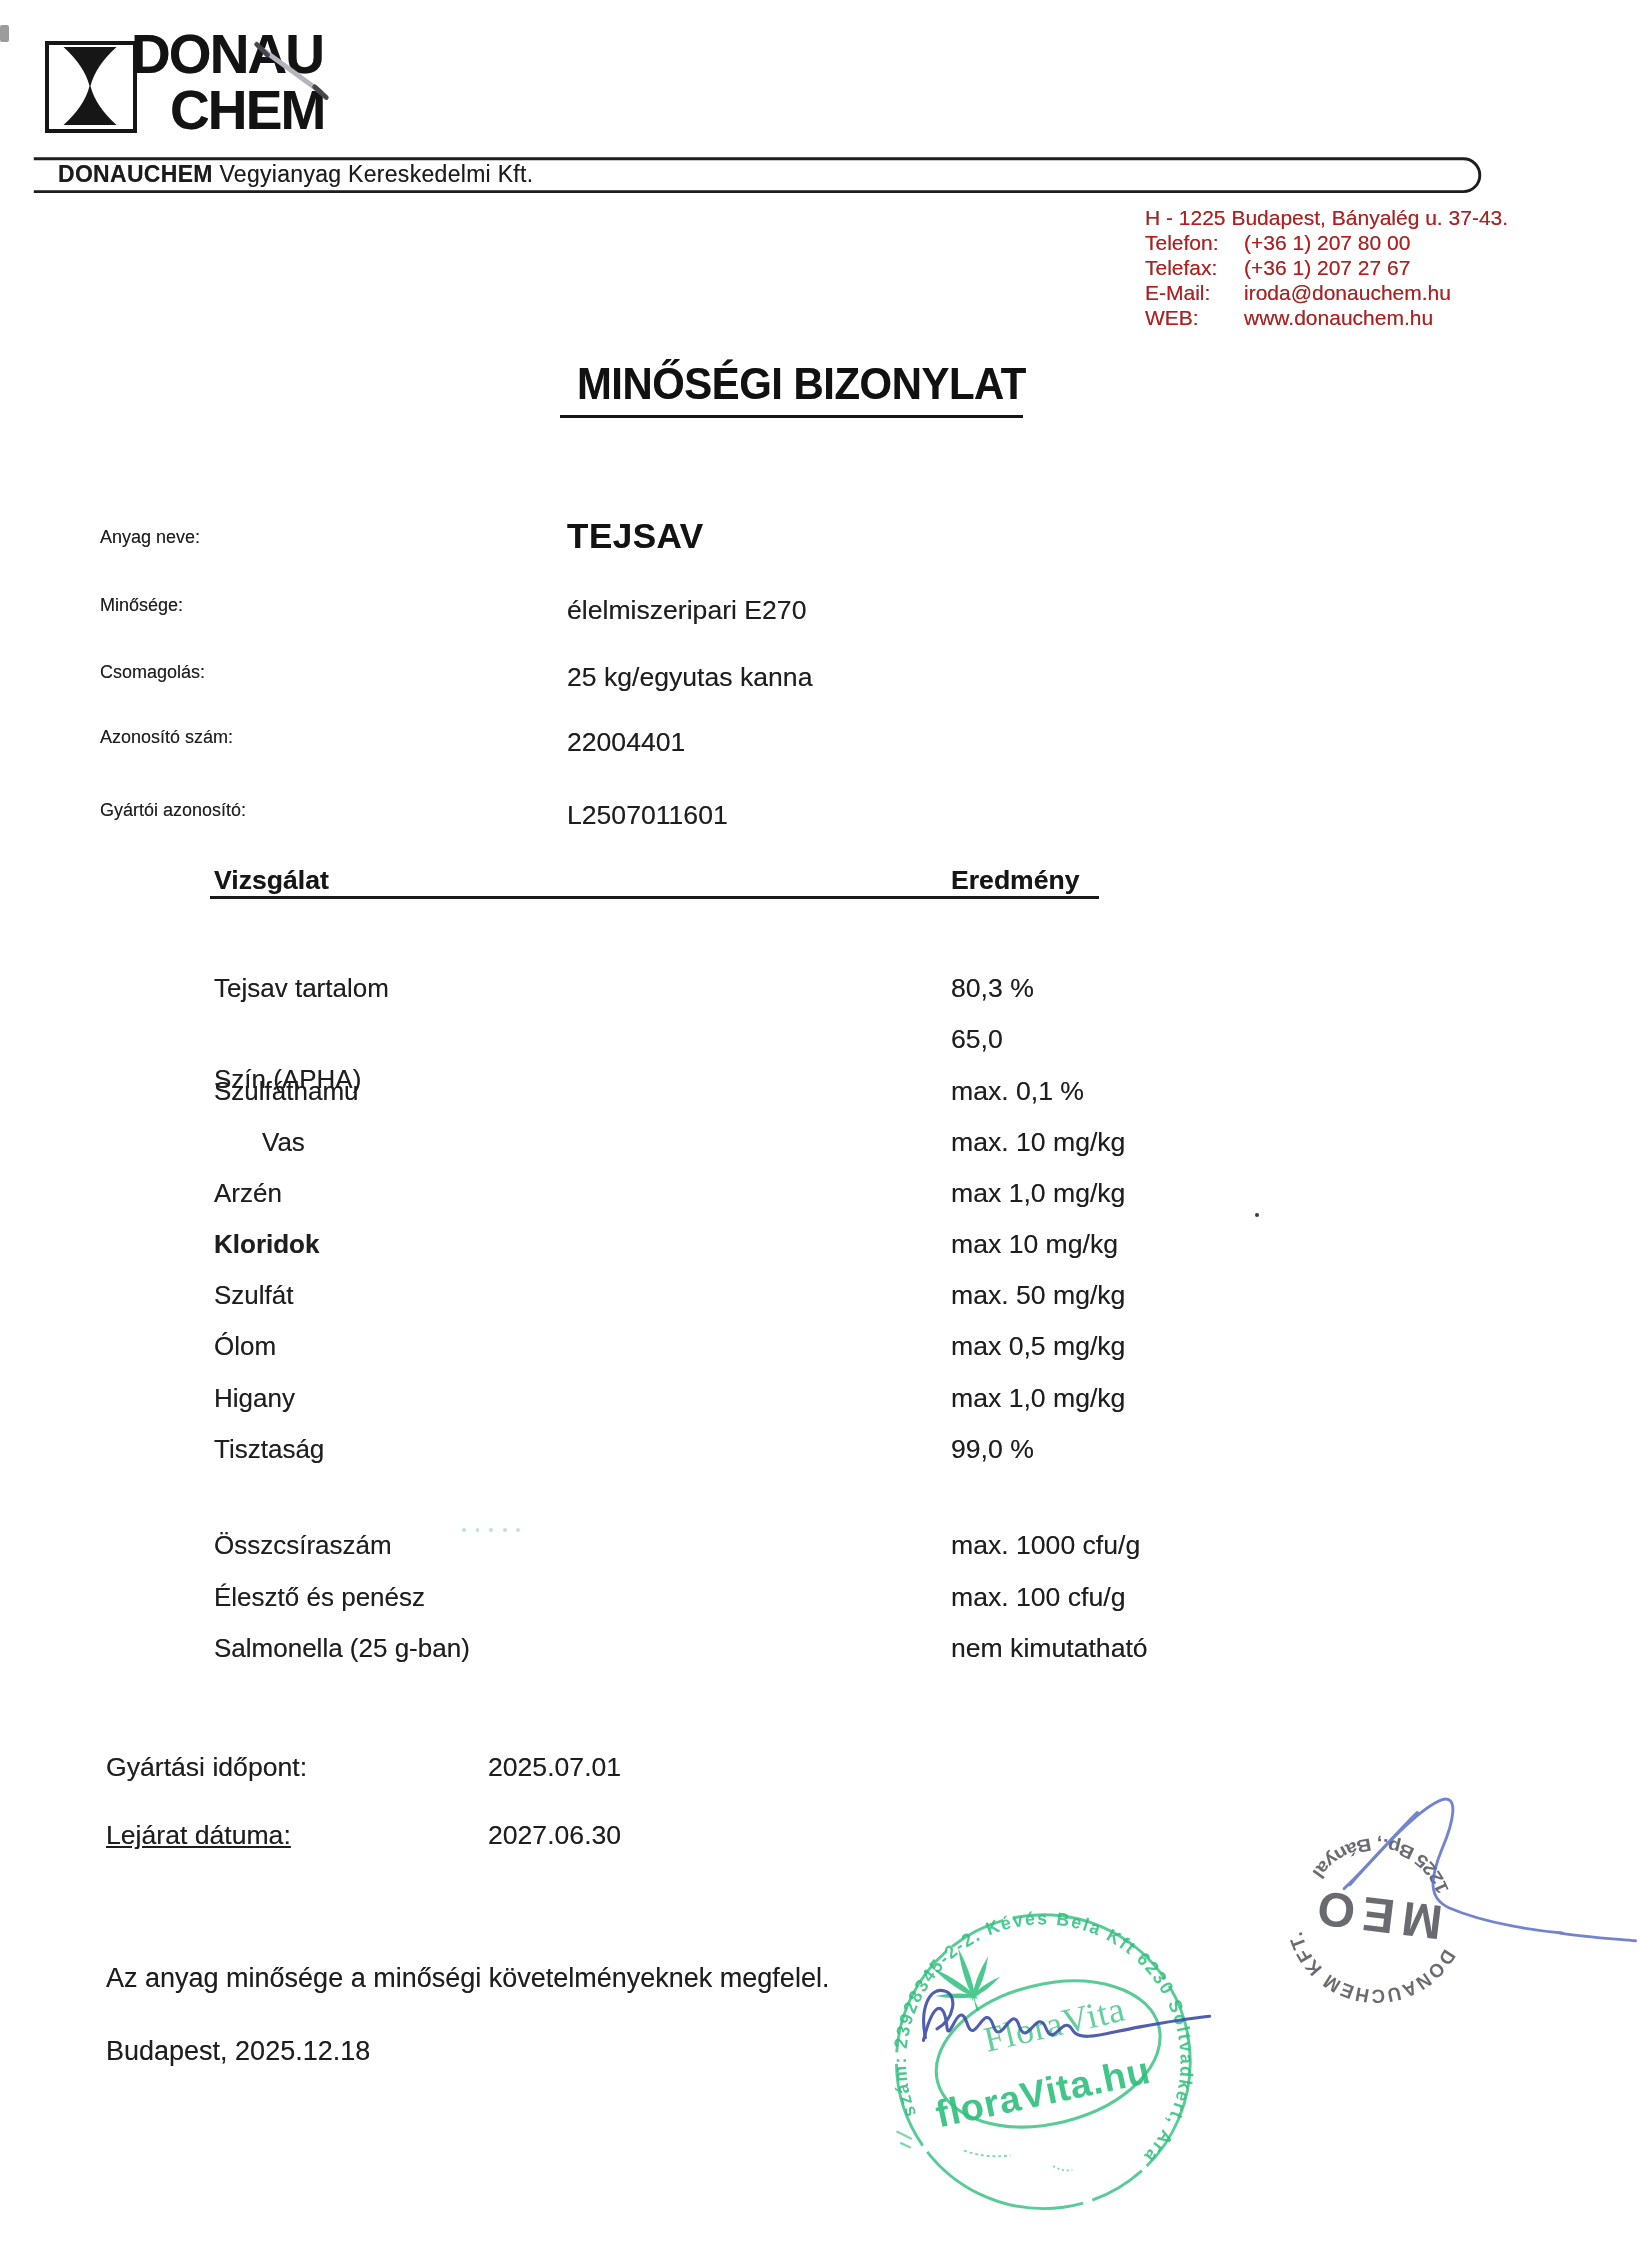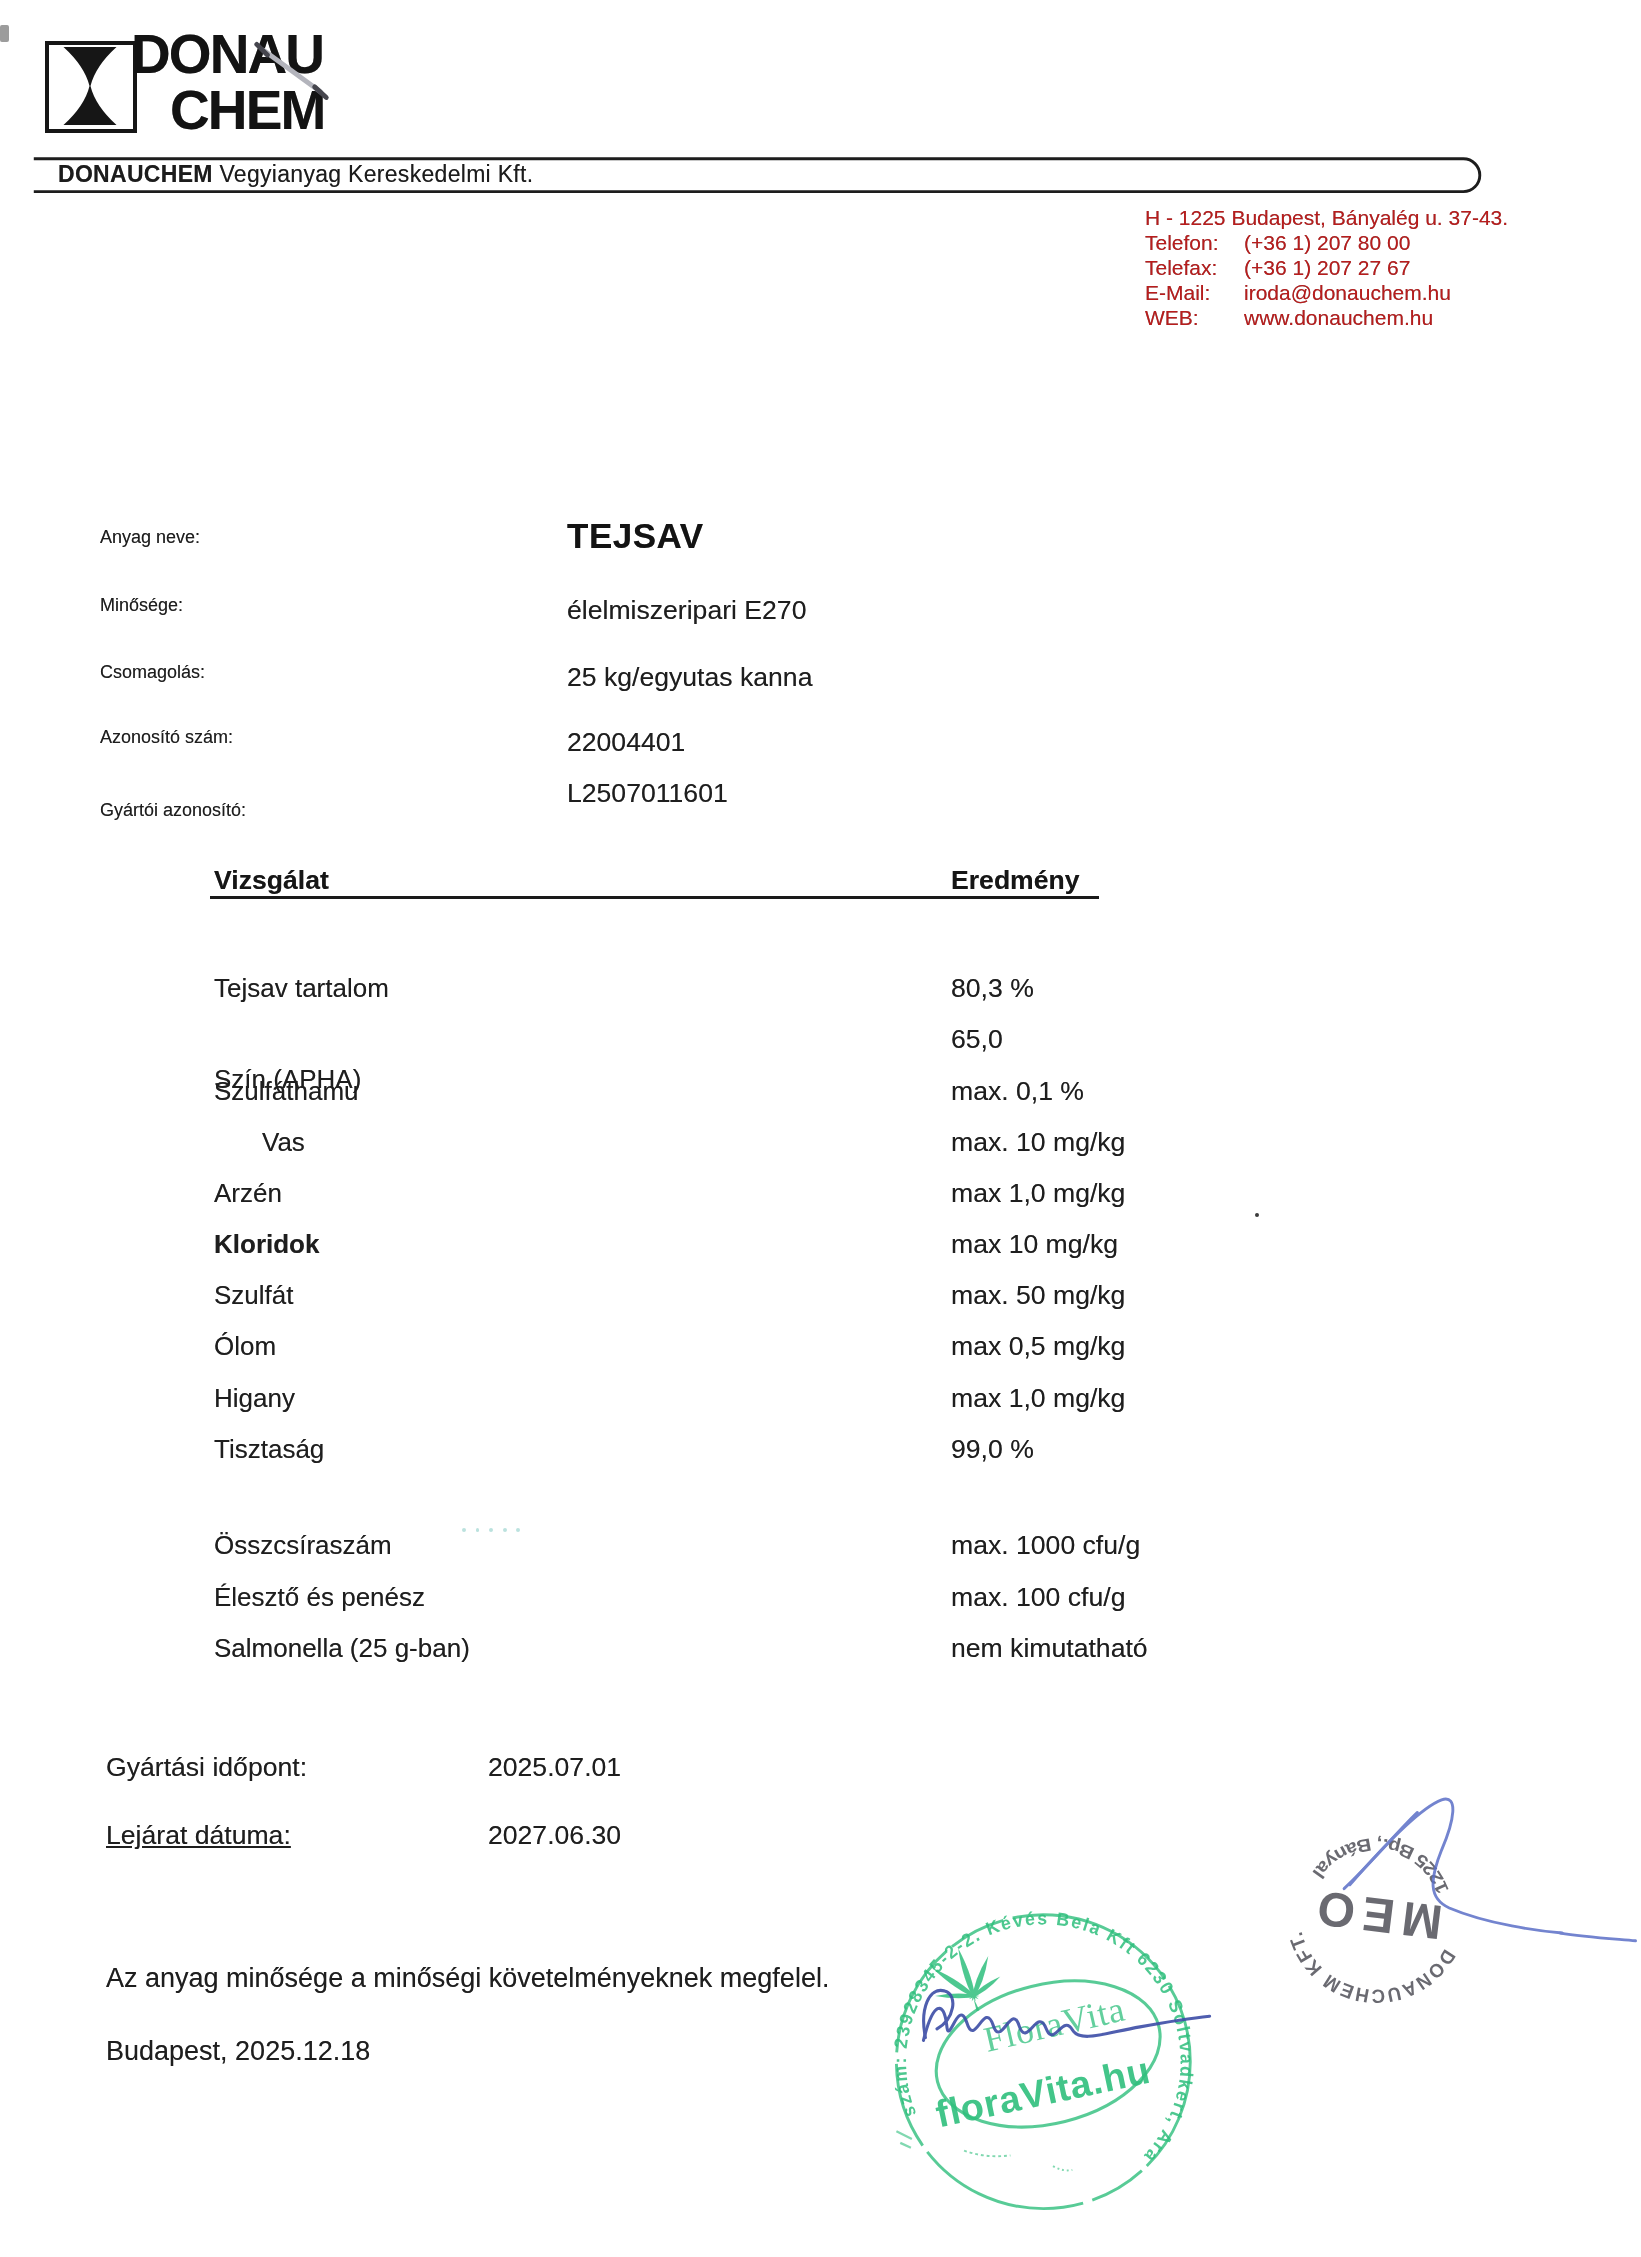--- a/index.html
+++ b/index.html
@@ -76,31 +76,32 @@
   <div class="abs contact-line contact-label scan-txt" style="top:206px;">H - 1225 Budapest, Bányalég u. 37-43.</div>
   <div class="abs contact-line contact-label scan-txt" style="top:231px;">Telefon:</div>
   <div class="abs contact-line contact-value scan-txt" style="top:231px;">(+36 1) 207 80 00</div>
   <div class="abs contact-line contact-label scan-txt" style="top:256px;">Telefax:</div>
   <div class="abs contact-line contact-value scan-txt" style="top:256px;">(+36 1) 207 27 67</div>
   <div class="abs contact-line contact-label scan-txt" style="top:281px;">E-Mail:</div>
   <div class="abs contact-line contact-value scan-txt" style="top:281px;">iroda@donauchem.hu</div>
   <div class="abs contact-line contact-label scan-txt" style="top:306px;">WEB:</div>
   <div class="abs contact-line contact-value scan-txt" style="top:306px;">www.donauchem.hu</div>
 
+  <div class="abs doc-title"><span class="scan-txt">MINŐSÉGI BIZONYLAT</span></div>
 
   <div class="abs f-label scan-txt" style="top:527px;">Anyag neve:</div>
   <div class="abs f-value-strong scan-txt" style="top:516px;">TEJSAV</div>
   <div class="abs f-label scan-txt" style="top:595px;">Minősége:</div>
   <div class="abs f-value scan-txt" style="top:595px;">élelmiszeripari E270</div>
   <div class="abs f-label scan-txt" style="top:662px;">Csomagolás:</div>
   <div class="abs f-value scan-txt" style="top:662px;">25 kg/egyutas kanna</div>
   <div class="abs f-label scan-txt" style="top:727px;">Azonosító szám:</div>
   <div class="abs f-value scan-txt" style="top:727px;">22004401</div>
   <div class="abs f-label scan-txt" style="top:800px;">Gyártói azonosító:</div>
-  <div class="abs f-value scan-txt" style="top:778px;text-align:right;">L2507011601</div>
+  <div class="abs f-value scan-txt" style="top:800px;text-align:right;">L2507011601</div>
 
   <div class="abs th scan-txt" style="left:214px;top:865px;">Vizsgálat</div>
   <div class="abs th scan-txt" style="left:951px;top:865px;">Eredmény</div>
   <div class="abs table-rule"></div>
 
   <div class="abs trow-name scan-txt" style="top:973px;">Tejsav tartalom</div>
   <div class="abs trow-val scan-txt" style="top:973px;">80,3 %</div>
   <div class="abs trow-name scan-txt" style="top:1024px;margin-top:40px;">Szín (APHA)</div>
   <div class="abs trow-val scan-txt" style="top:1024px;">65,0</div>
   <div class="abs trow-name scan-txt" style="top:1076px;">Szulfáthamu</div>

